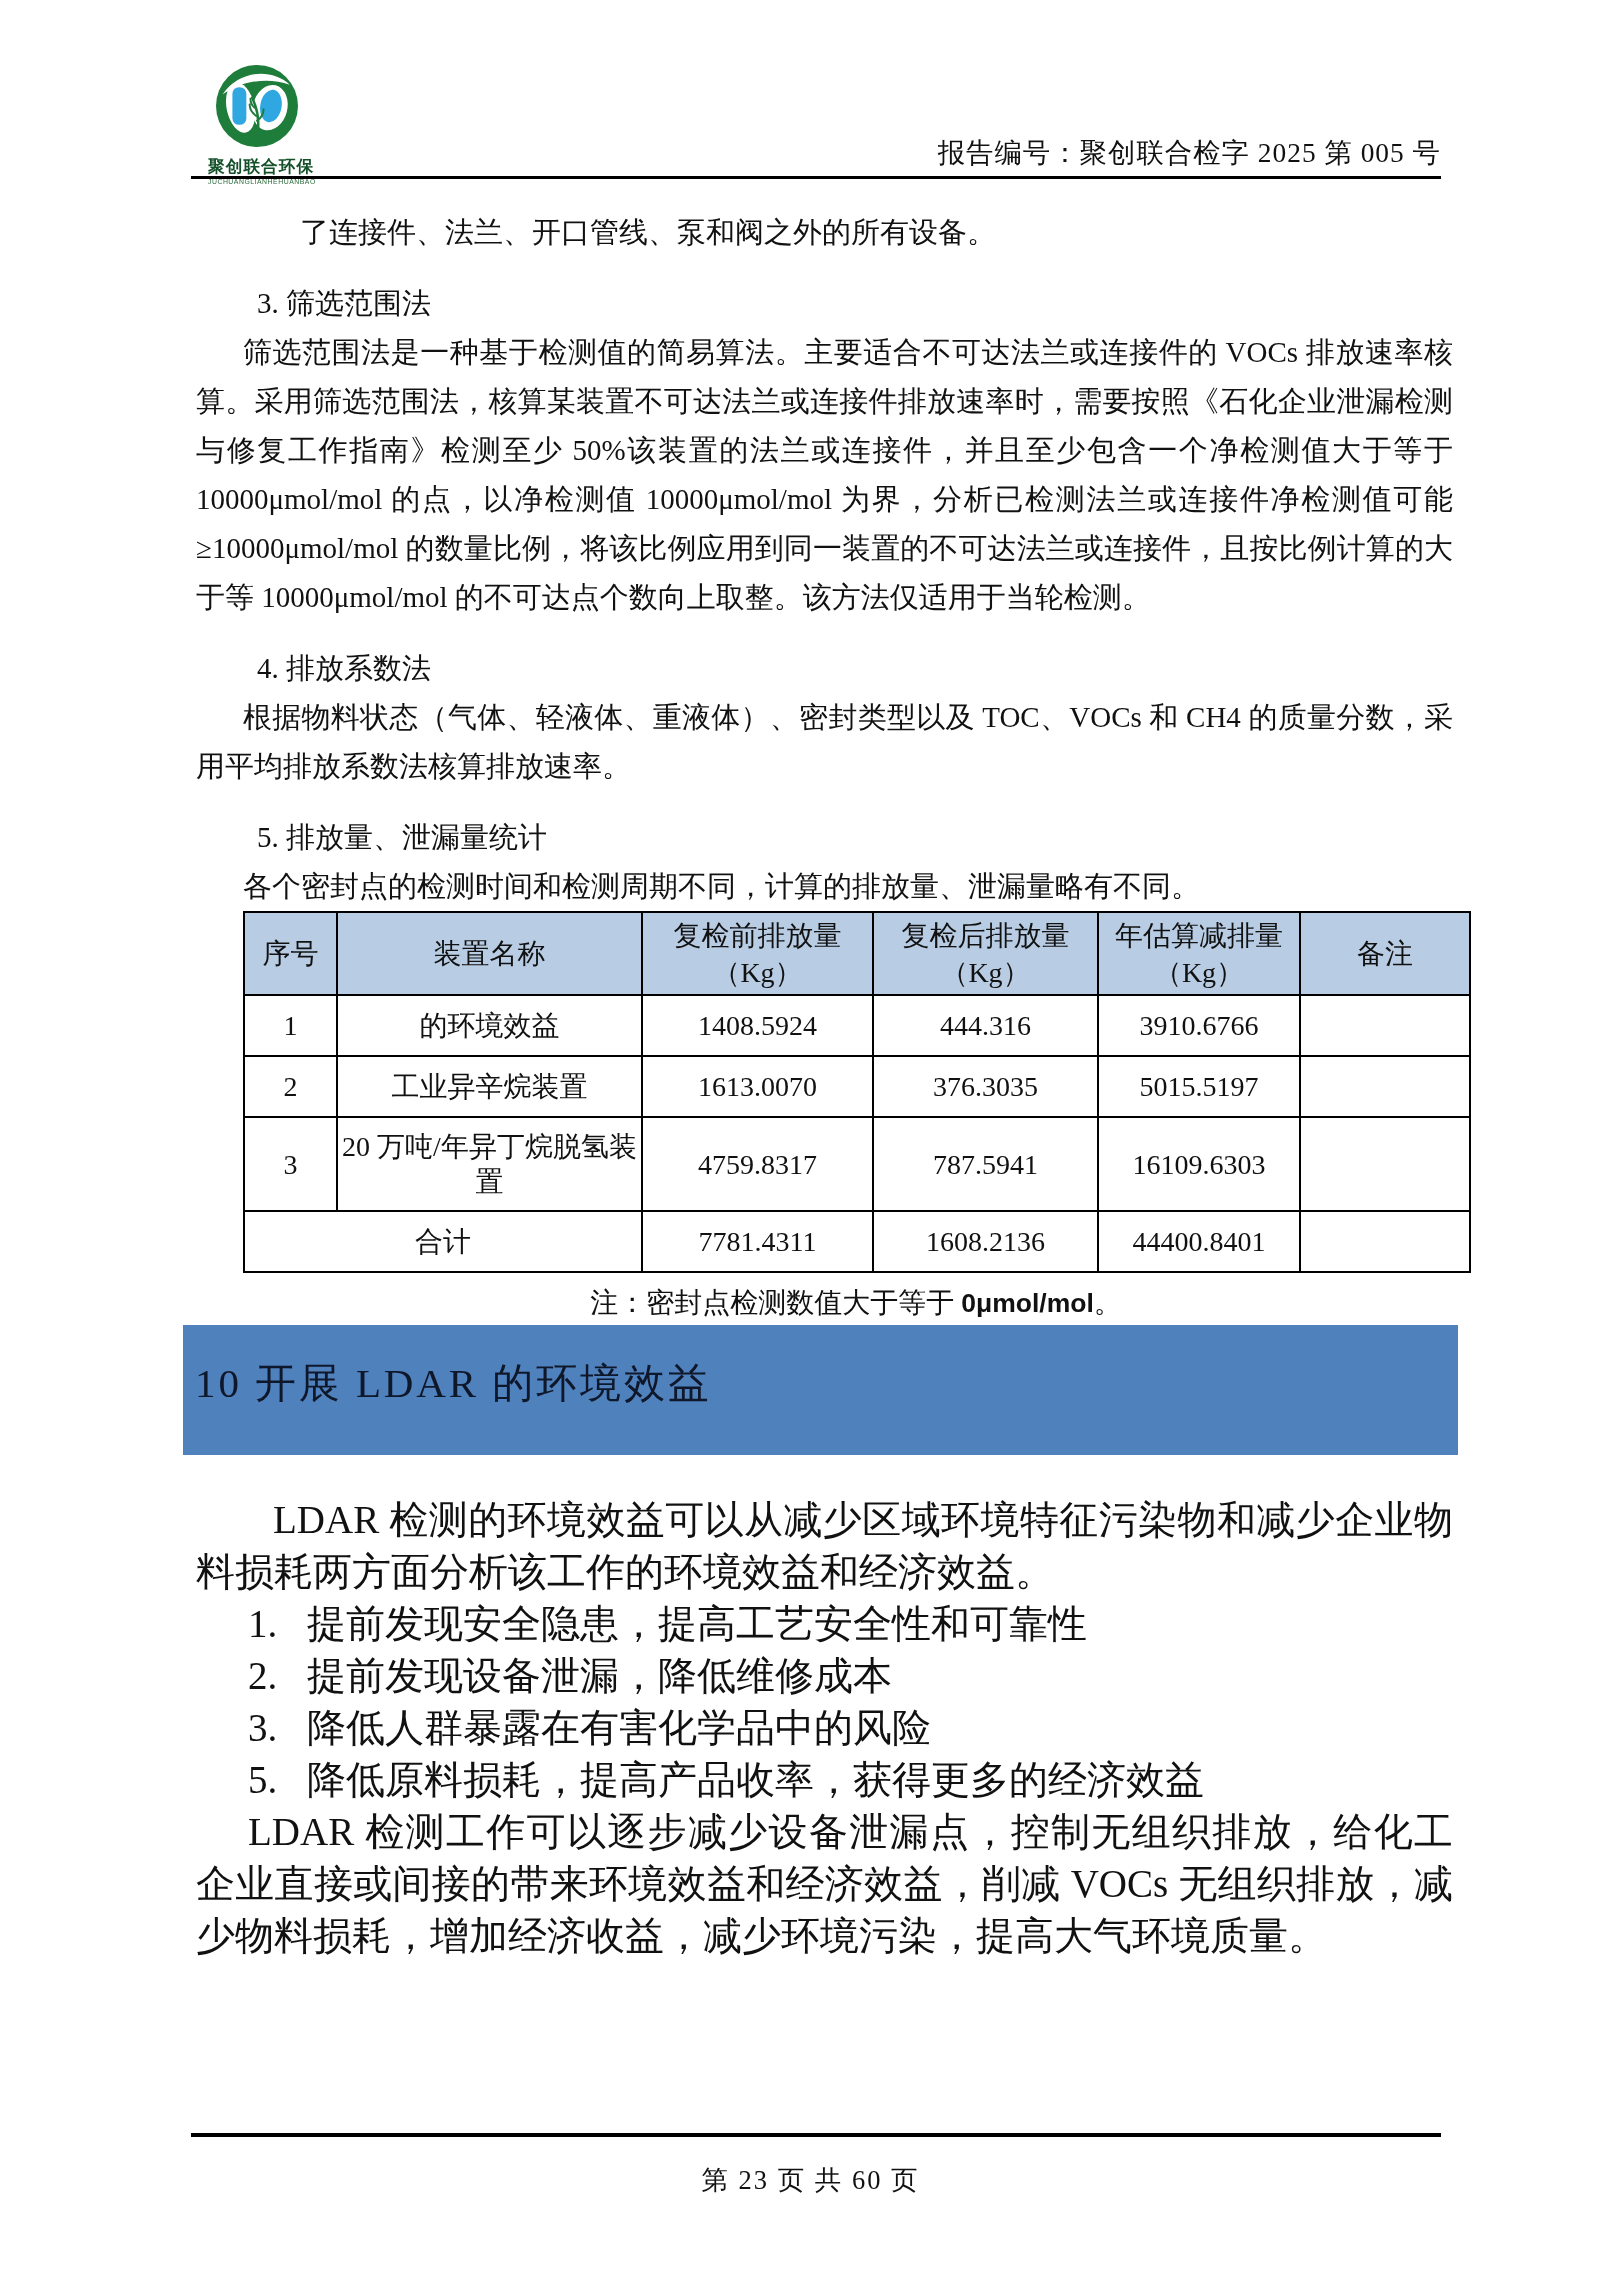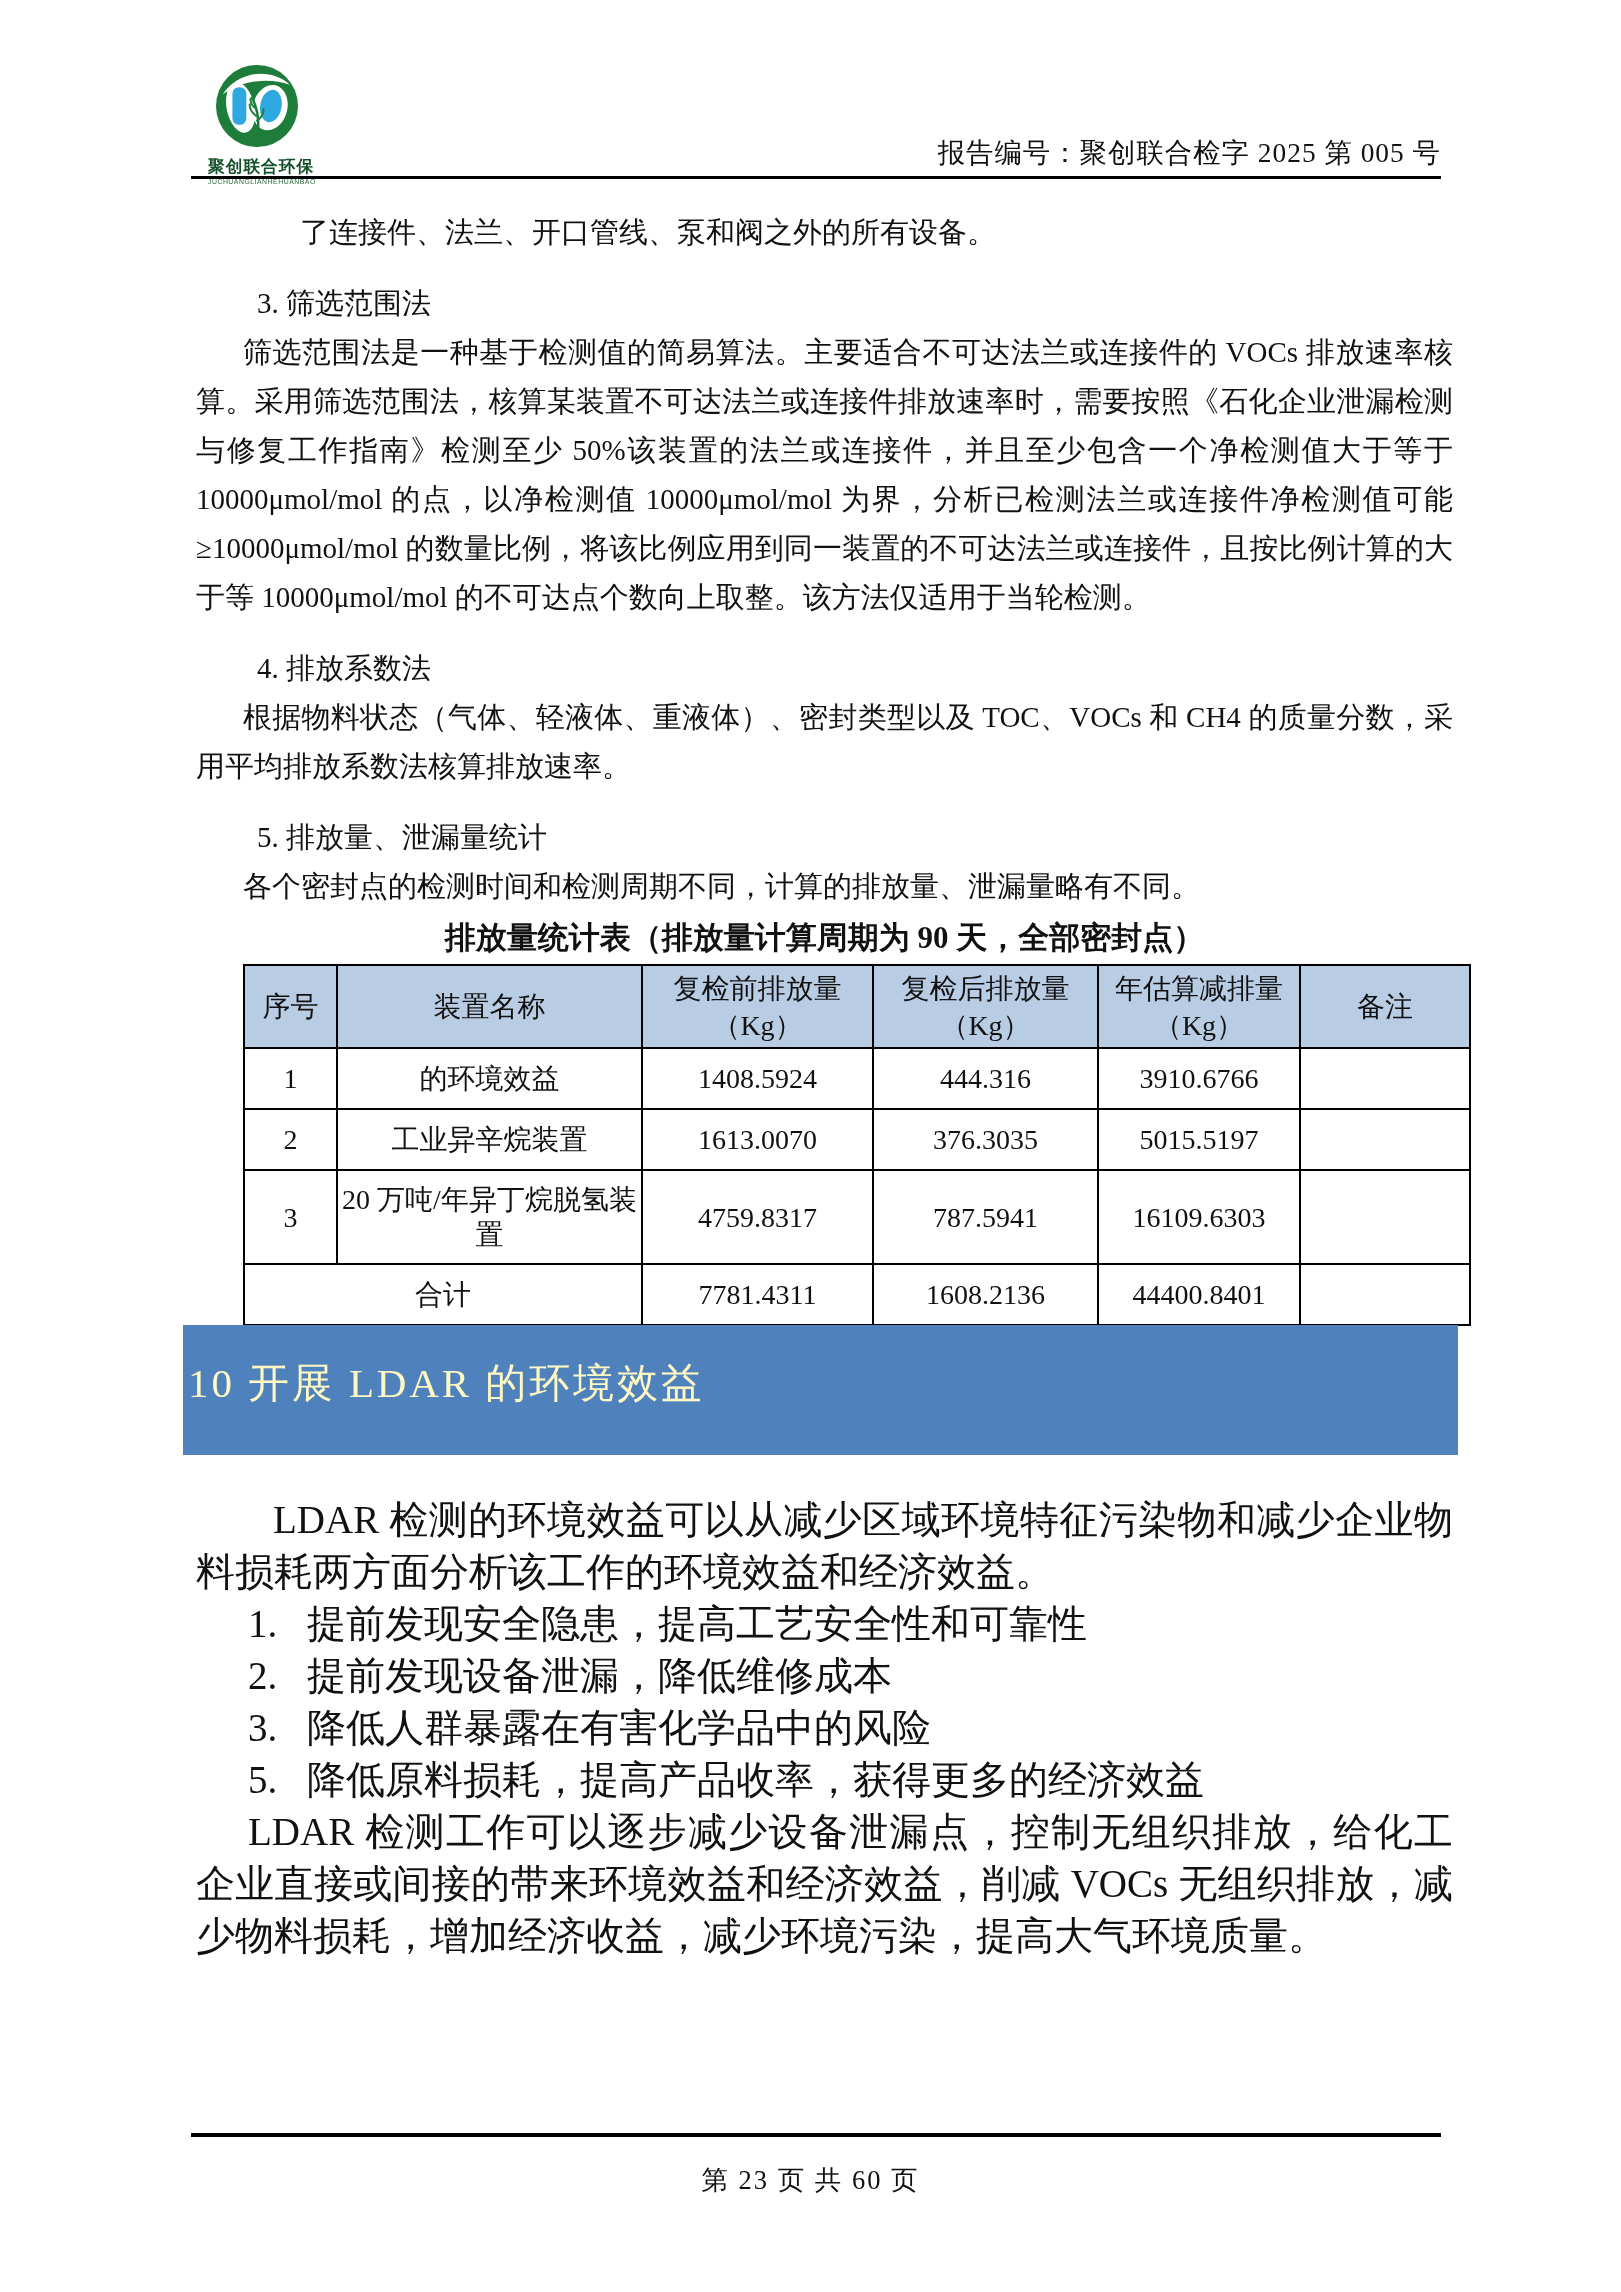--- a/index.html
+++ b/index.html
@@ -36,21 +36,21 @@
   table.stat th,table.stat td{border:2px solid #000;vertical-align:middle;padding:2px 3.9px;font-weight:normal;}
   table.stat thead th{background:var(--thead-bg);height:83px;line-height:37px;}
   table.stat tbody td{height:61px;line-height:35px;}
   table.stat thead th{border-bottom:2.9px solid #000;}
   .note-line{width:1226px;margin-left:47px;text-align:center;font-size:28px;line-height:47px;margin-top:5.9px;}
   .note-val{font-family:"Liberation Sans","DejaVu Sans",sans-serif;font-weight:bold;font-size:26.5px;}
 
   
   .section-bar{position:absolute;left:183px;top:1325px;width:1275px;height:130px;background:var(--accent);
                display:flex;align-items:center;}
-  .section-bar .bar-text{color:#fef9c3;font-size:41px;letter-spacing:2.9px;padding-left:5px;padding-bottom:13.7px;white-space:nowrap;}
+  .section-bar .bar-text{color:#0f172a;font-size:41px;letter-spacing:2.9px;padding-left:12px;padding-bottom:13.7px;white-space:nowrap;}
 
   
   .content-bottom{position:absolute;left:196px;top:1494px;width:1257px;font-size:39px;line-height:52px;text-align:justify;}
   .p1-indent{text-indent:77px;}
   .p2-indent{text-indent:52px;}
   .li{padding-left:52px;}
   .li .li-num{display:inline-block;width:59px;}
 
   
   .rule.footer-rule{left:191px;top:2133px;width:1250px;height:3.9px;}
@@ -81,21 +81,20 @@
 
   <div class="content-top">
     <p class="p-cont">了连接件、法兰、开口管线、泵和阀之外的所有设备。</p>
     <p class="num-h">3. 筛选范围法</p>
     <p class="para">筛选范围法是一种基于检测值的简易算法。主要适合不可达法兰或连接件的 VOCs 排放速率核算。采用筛选范围法，核算某装置不可达法兰或连接件排放速率时，需要按照《石化企业泄漏检测与修复工作指南》检测至少 50%该装置的法兰或连接件，并且至少包含一个净检测值大于等于 10000μmol/mol 的点，以净检测值 10000μmol/mol 为界，分析已检测法兰或连接件净检测值可能≥10000μmol/mol 的数量比例，将该比例应用到同一装置的不可达法兰或连接件，且按比例计算的大于等 10000μmol/mol 的不可达点个数向上取整。该方法仅适用于当轮检测。</p>
     <p class="num-h">4. 排放系数法</p>
     <p class="para">根据物料状态（气体、轻液体、重液体）、密封类型以及 TOC、VOCs 和 CH4 的质量分数，采用平均排放系数法核算排放速率。</p>
     <p class="num-h">5. 排放量、泄漏量统计</p>
     <p class="para">各个密封点的检测时间和检测周期不同，计算的排放量、泄漏量略有不同。</p>
 
-    <div class="table-title">排放量统计表（排放量计算周期为 90 天，全部密封点）</div>
 
     <table class="stat">
       <colgroup>
         <col style="width:93px">
           <col style="width:305px">
           <col style="width:231px">
         <col style="width:225px">
           <col style="width:202px">
           <col style="width:170px">
       </colgroup>

